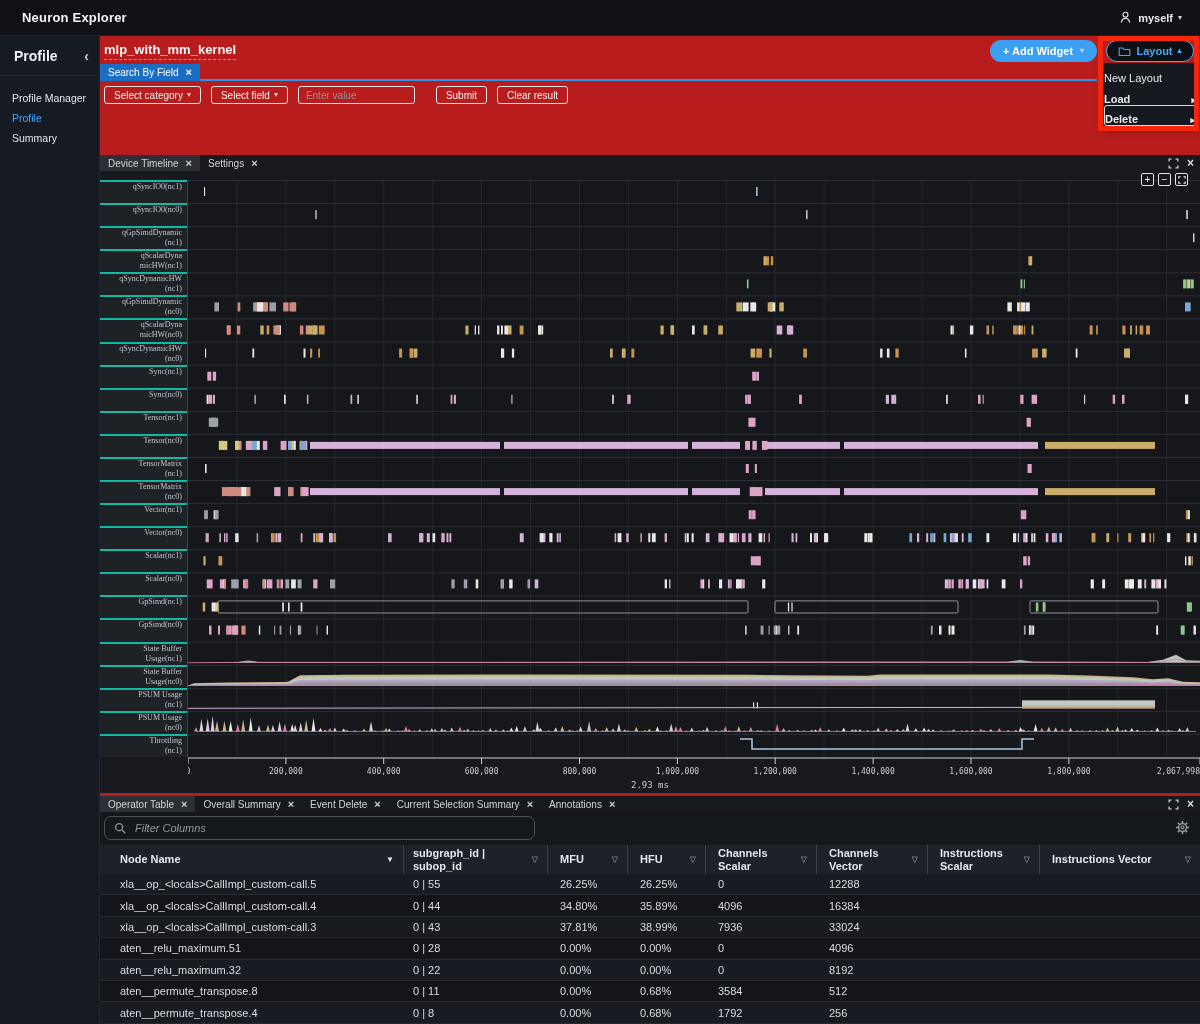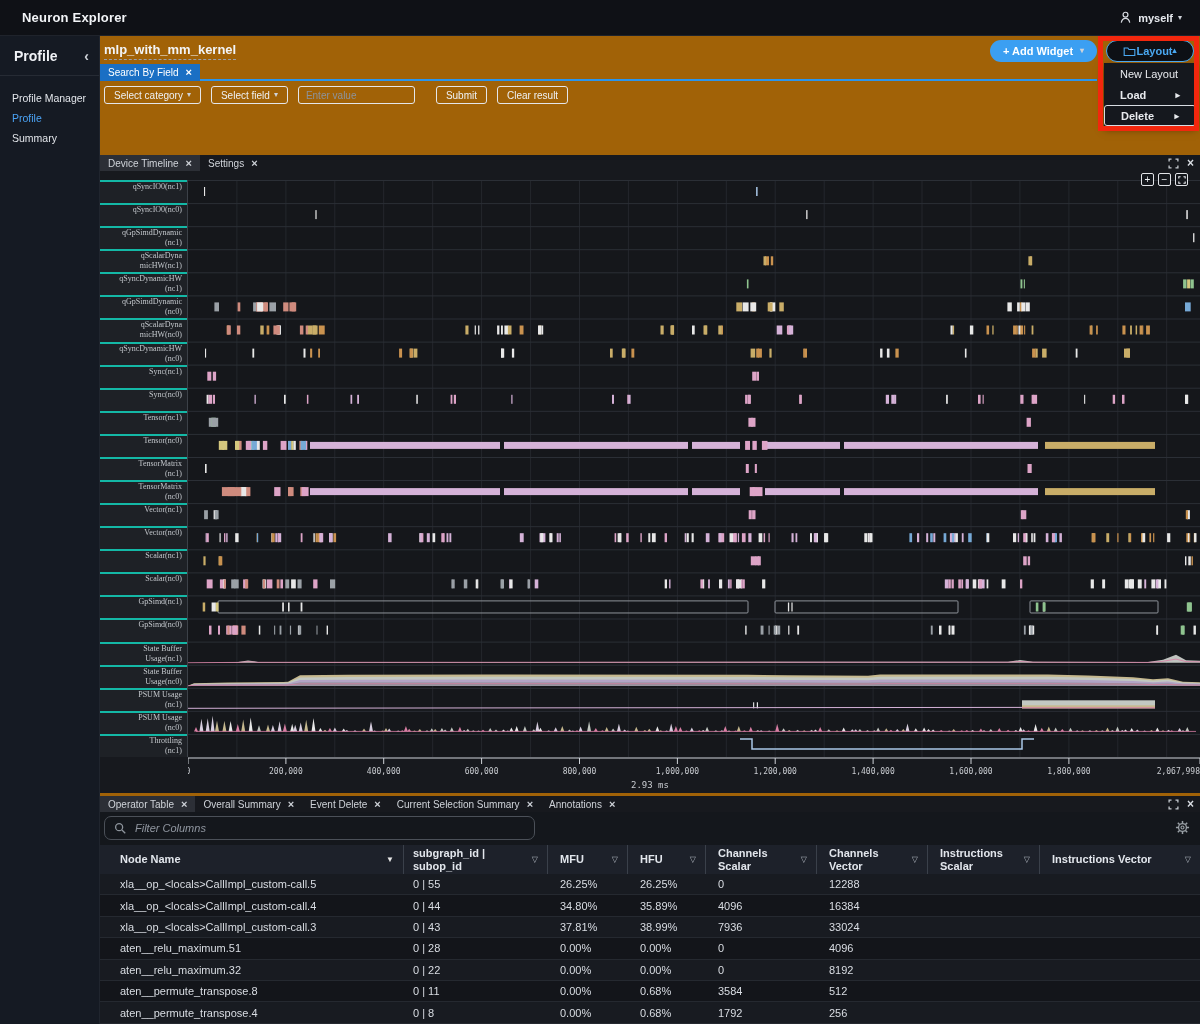--- a/index.html
+++ b/index.html
@@ -1,18 +1,18 @@
 <!DOCTYPE html>
 <html><head>
 <meta charset="utf-8">
 <style>
   html,body{margin:0;padding:0;background:#0c0e12;}
   *{box-sizing:border-box;}
   #stage{position:relative;width:1200px;height:1024px;overflow:hidden;
-         font-family:"Liberation Sans",sans-serif;color:#dfe3e9;background:#a16207;}
+         font-family:"Liberation Sans",sans-serif;color:#dfe3e9;background:#b91c1c;}
   
   .topbar{position:absolute;left:0;top:0;width:1200px;height:36px;background:#0f1116;
           border-bottom:1px solid #1f232b;display:flex;align-items:center;justify-content:space-between;}
   .app-title{font-size:13px;font-weight:bold;color:#f2f4f7;padding-left:22px;letter-spacing:.2px;}
   .user-menu{display:flex;align-items:center;gap:5px;padding-right:18px;cursor:pointer;}
   .user-name{font-size:11px;font-weight:bold;color:#e6e9ee;}
   .caret{font-size:8px;color:#cfd3d9;line-height:1;}
   
   .sidebar{position:absolute;left:0;top:36px;width:100px;height:988px;background:#151a23;border-right:1px solid #20252e;}
   .sidebar-head{height:40px;display:flex;align-items:center;justify-content:space-between;
@@ -23,21 +23,21 @@
   .side-item{font-size:10.5px;color:#e2e5ea;padding:4px 0 4px 12px;cursor:pointer;}
   .side-item.active{color:#4ba3f5;}
   
   .page-title{position:absolute;left:104px;top:42px;font-size:13px;font-weight:bold;color:#f2f4f7;
               border-bottom:1px dashed #9aa0a8;padding-bottom:2px;}
   .add-widget{position:absolute;left:990px;top:40px;height:22px;border:none;border-radius:12px;
               background:#3b9ff2;color:#fff;font-weight:bold;font-size:11px;display:flex;
               align-items:center;gap:7px;padding:0 13px;cursor:pointer;font-family:inherit;}
   .layout-btn{position:absolute;left:1106px;top:40px;width:88px;height:22px;border:1.5px solid #4aa8f0;
               border-radius:12px;background:#0d1015;color:#4aa8f0;font-weight:bold;font-size:11px;
-              display:flex;align-items:center;justify-content:center;cursor:pointer;font-family:inherit;z-index:36;}
+              display:flex;align-items:center;justify-content:center;gap:5px;cursor:pointer;font-family:inherit;z-index:36;}
   .tab-underline{position:absolute;left:100px;top:79px;width:997px;height:2px;background:#2b95ec;}
   .search-tab{position:absolute;left:100px;top:64px;height:17px;background:#1a6fc4;color:#fff;
               font-size:10px;display:flex;align-items:center;gap:7px;padding:0 8px;cursor:pointer;}
   .tab-x{font-weight:bold;font-size:11px;line-height:1;cursor:pointer;}
   .controls{position:absolute;left:104px;top:86px;display:flex;gap:10px;align-items:center;}
   .ctl-btn{height:18px;background:transparent;border:1px solid #e4e6ea;border-radius:3px;color:#eef0f3;
            font-size:10px;display:flex;align-items:center;gap:4px;padding:0 9px;cursor:pointer;font-family:inherit;}
   .ctl-input{height:18px;width:117px;background:transparent;border:1px solid #e4e6ea;border-radius:3px;
              color:#eef0f3;font-size:10px;padding:0 7px;font-family:inherit;}
   .ctl-input::placeholder{color:#8d939b;}
@@ -60,22 +60,22 @@
   .tl-label{height:23.08px;border-top:2px solid #14b8a6;display:flex;flex-direction:column;
             align-items:flex-end;padding-right:5px;
             font-family:Liberation Serif, serif;font-size:8px;line-height:1.25;color:#c3c7cc;}
   #tl-svg{display:block;background:#15171b;}
   .tl-axis{position:absolute;left:88px;top:602px;}
   .tl-ms{position:absolute;left:0;top:625px;width:1100px;text-align:center;
          font-family:"DejaVu Sans Mono",monospace;font-size:9px;color:#c9ccd1;}
   
   .layout-menu{position:absolute;left:1104px;top:63px;width:92px;background:#15181e;z-index:35;
                box-shadow:0 3px 8px rgba(0,0,0,.5);}
-  .menu-item{height:21px;display:flex;align-items:center;justify-content:space-between;
-             padding:0 16px;font-size:11px;color:#e8eaee;cursor:pointer;}
+  .menu-item{height:21px;display:flex;align-items:flex-end;justify-content:space-between;
+             padding:0 0;font-size:11px;color:#e8eaee;cursor:pointer;}
   .menu-item.bold{font-weight:bold;}
   .menu-item.focused{border:1px solid #d8dce2;border-radius:3px;}
   .menu-arrow{font-size:9px;color:#e8eaee;}
   .red-box{position:absolute;left:1098px;top:36px;width:101px;height:95px;border:5px solid #f2270d;
            z-index:40;pointer-events:none;}
   
   #tbl-panel{left:100px;top:796px;width:1100px;height:228px;background:#14171c;}
   .filter-wrap{position:absolute;left:4px;top:20px;width:431px;height:24px;}
   .filter-input{width:100%;height:100%;background:transparent;border:1px solid #4b5058;border-radius:7px;
                 color:#dfe3e9;font-size:11px;padding:0 8px 0 30px;font-family:inherit;}

